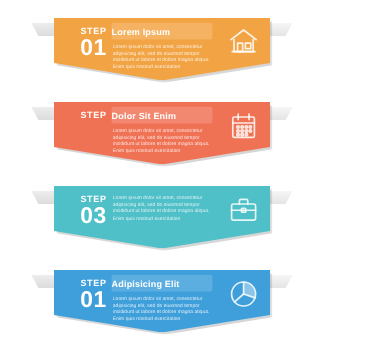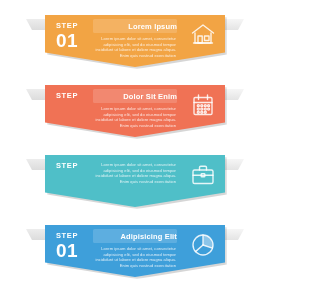--- a/index.html
+++ b/index.html
@@ -71,40 +71,40 @@
     z-index: 1;
     clip-path: polygon(0 0, 100% 0, 100% 72%, 50% 100%, 0 72%);
     background: rgba(0,0,0,0.16);
     filter: blur(1.5px);
   }
 
   .step-block {
     width: 44px;
     flex: 0 0 44px;
     padding-top: 6px;
-    text-align: center;
+    text-align: right;
     color: #ffffff;
   }
   .step-word {
     font-size: 7.5px;
     font-weight: bold;
     letter-spacing: 0.6px;
     line-height: 9px;
   }
   .step-num {
     font-size: 19px;
     font-weight: bold;
     line-height: 22px;
     letter-spacing: 0.5px;
   }
 
   .text-block {
     flex: 1 1 auto;
     padding: 4px 2px 0 2px;
-    text-align: right;
+    text-align: left;
     min-width: 0;
   }
   .title-chip {
     display: block;
     margin: 0 auto;
     width: 84px;
     padding: 2.5px 0;
     border-radius: 1.5px;
     font-size: 7.5px;
     font-weight: bold;
@@ -212,20 +212,21 @@
     </div>
   </div>
 
   <div class="step-row" style="top:140px;">
     <div class="tail tail-left"></div>
     <div class="tail tail-right"></div>
     <div class="banner-shadow"></div>
     <div class="banner" style="background:#4FBFC8;">
       <div class="step-block">
         <div class="step-word">STEP</div>
+        <div class="step-num">03</div>
       </div>
       <div class="text-block">
         <div class="body-text">Lorem ipsum dolor sit amet, consectetur adipisicing elit, sed do eiusmod tempor incididunt ut labore et dolore magna aliqua. Enim quis nostrud exercitation</div>
       </div>
       <div class="icon-block">
         <svg viewBox="0 0 26 26">
           <rect x="3" y="8" width="20" height="13.5" rx="1.6"></rect>
           <path d="M9.5 8 L9.5 5.5 A1.3 1.3 0 0 1 10.8 4.2 L15.2 4.2 A1.3 1.3 0 0 1 16.5 5.5 L16.5 8"></path>
           <path d="M3 13.2 L23 13.2"></path>
           <rect x="11.2" y="11.6" width="3.6" height="3.2" rx="0.6"></rect>

